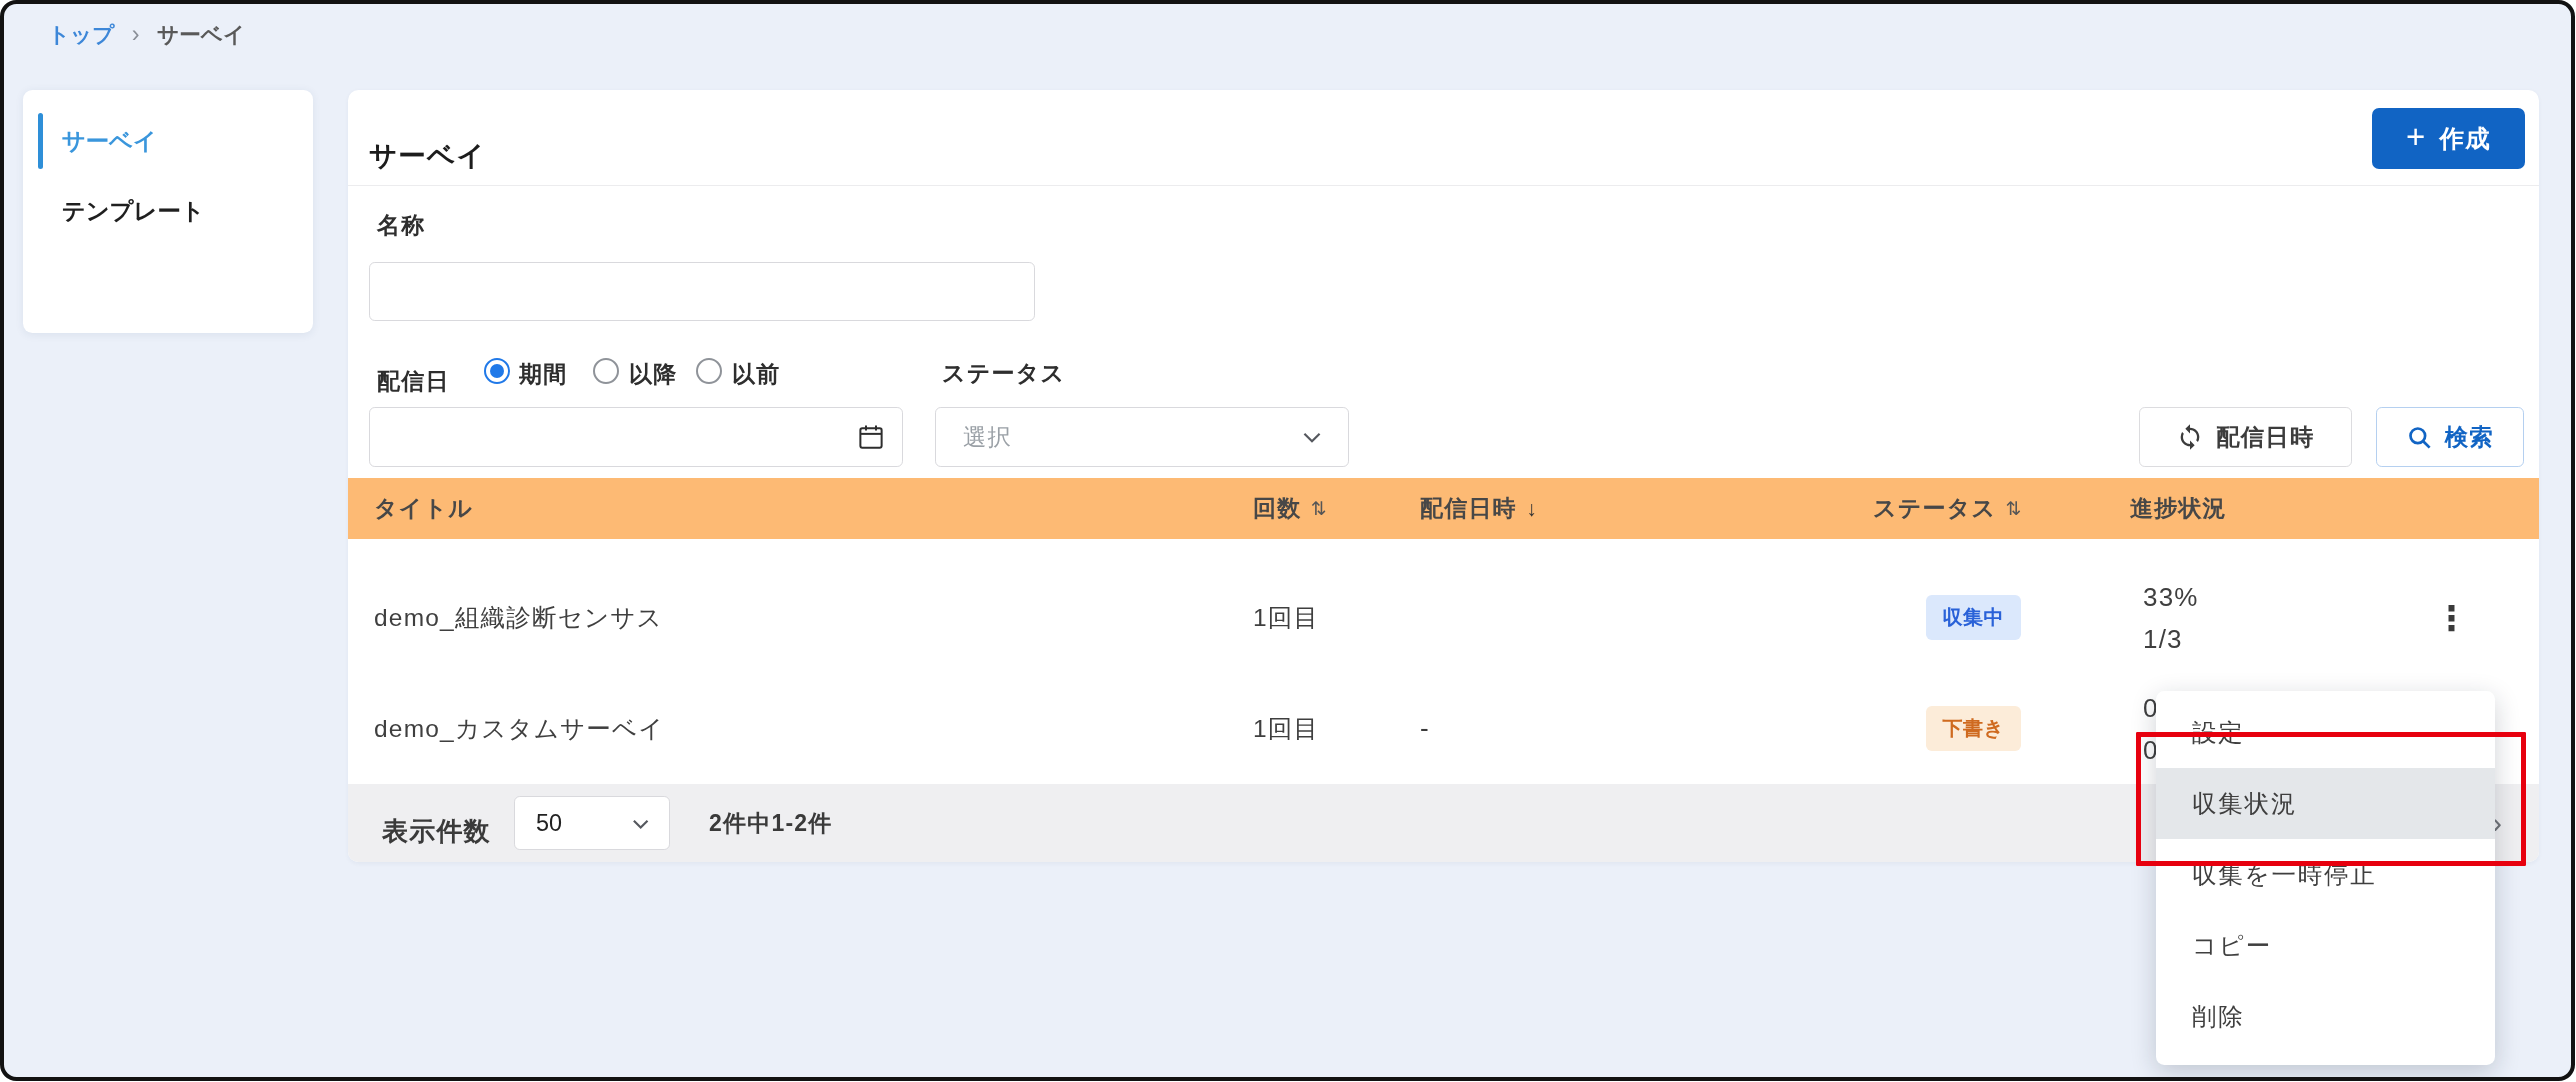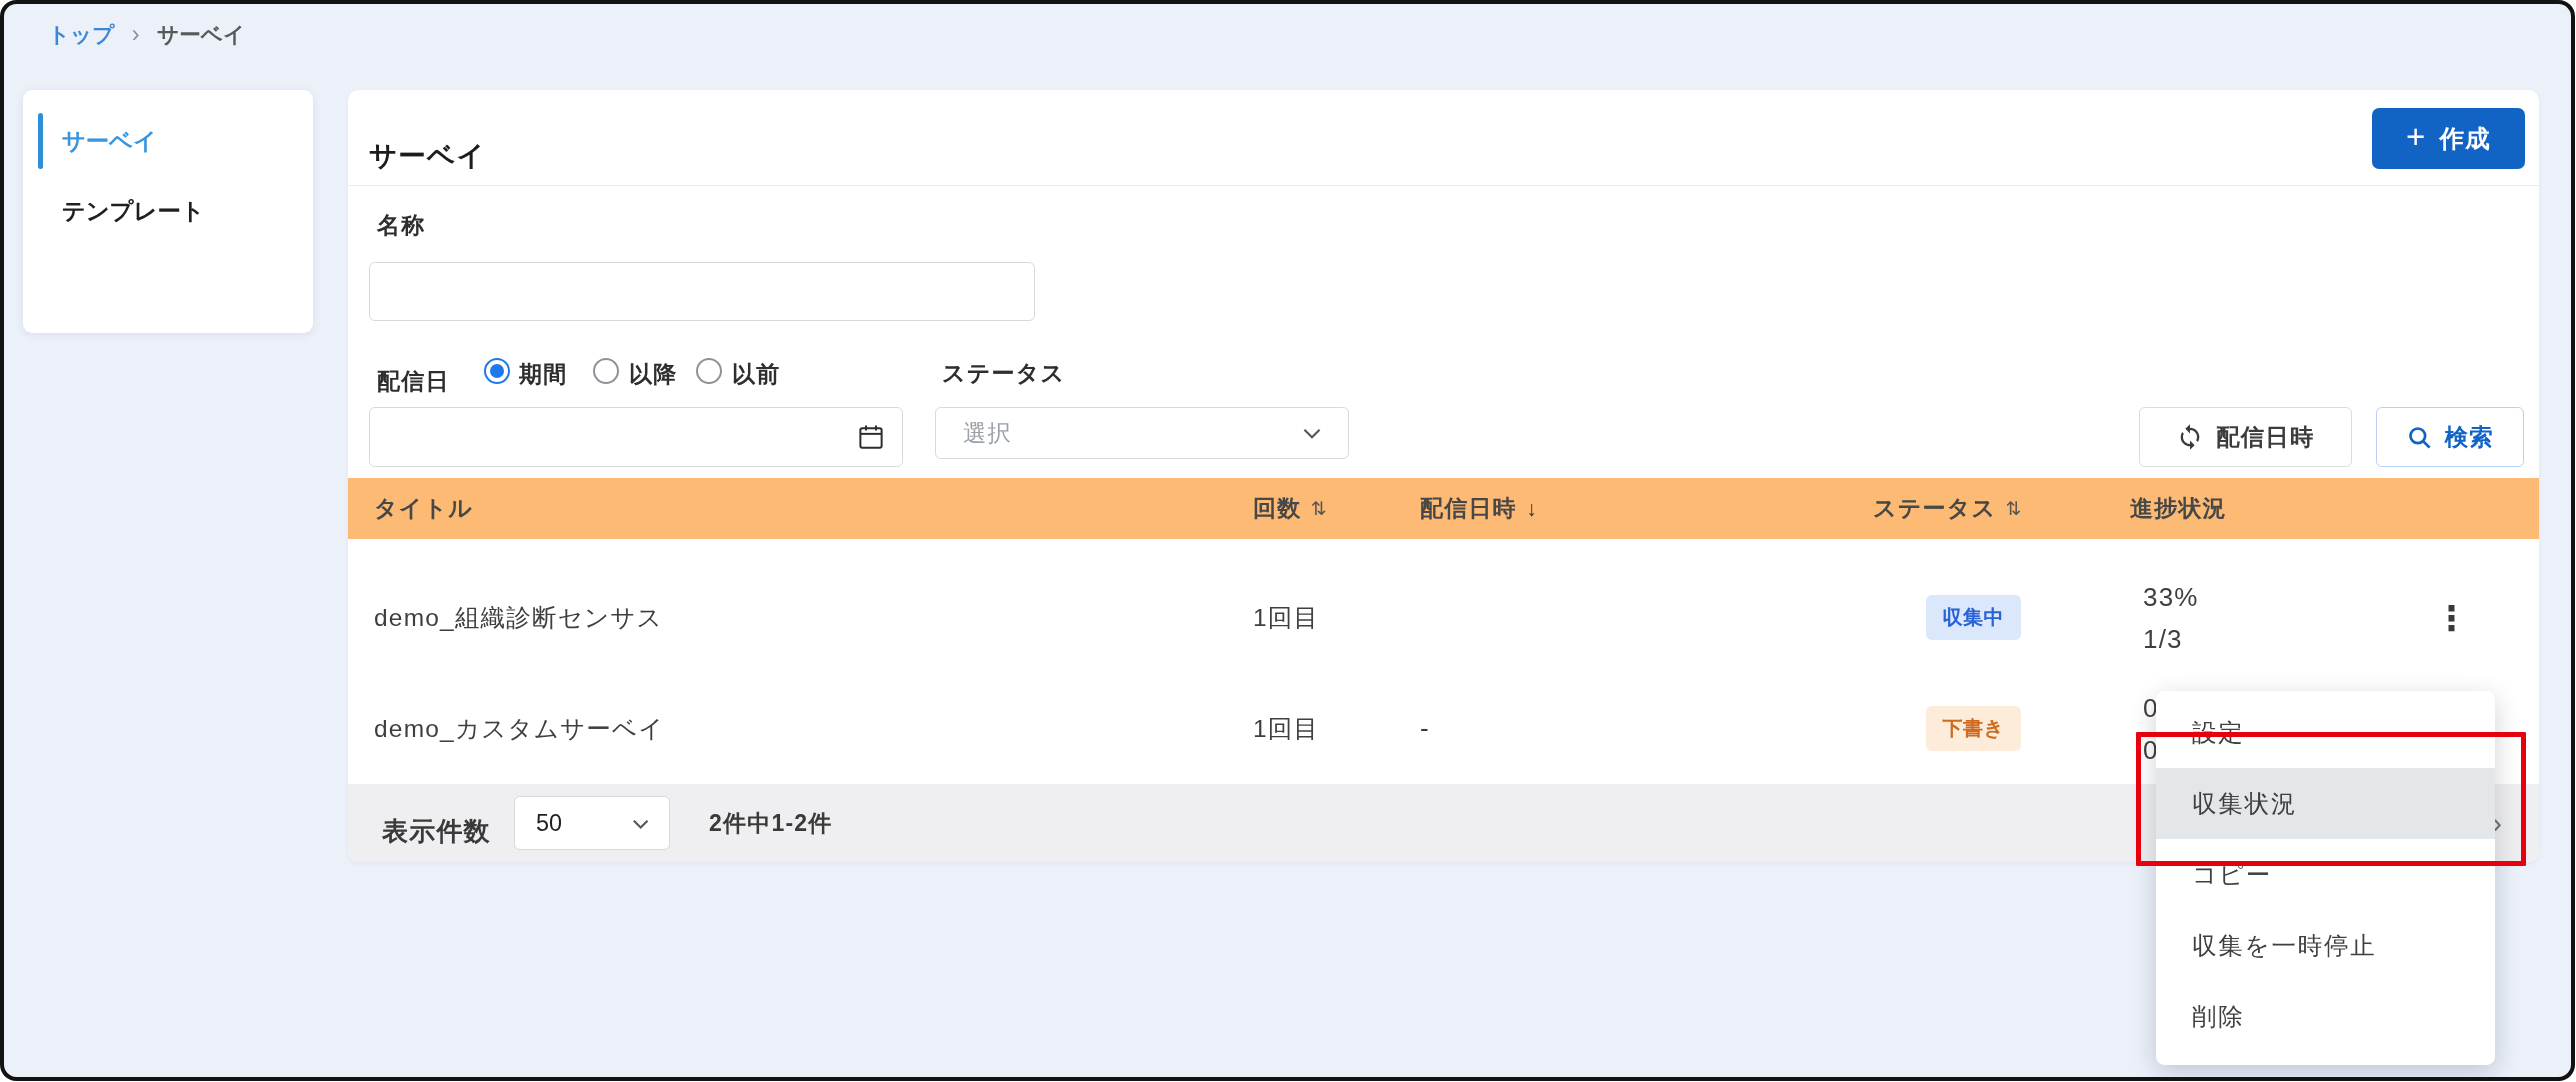--- a/index.html
+++ b/index.html
@@ -29,21 +29,21 @@
   .panel-divider{left:0;top:95px;width:100%;height:0;border-top:1.2px solid #ececee;}
   .btn-create{left:2024px;top:18px;width:153px;height:61px;background:#1164c4;border:none;border-radius:7px;
               color:#fff;font-size:24.5px;font-weight:700;display:flex;align-items:center;justify-content:center;
               gap:13px;cursor:pointer;font-family:inherit;letter-spacing:1.2px;}
   .btn-create .plus{font-size:33px;font-weight:400;line-height:1;margin-top:-3.5px;}
 
   .field-label{font-size:23px;color:#2e2e2e;font-weight:600;letter-spacing:1.2px;}
   .input-box{background:#fff;border:1.2px solid #d9d9dd;border-radius:5.8px;box-sizing:border-box;}
   .name-input{left:21px;top:172px;width:666px;height:59px;}
   .date-input{left:21px;top:317px;width:534px;height:60px;display:flex;align-items:center;justify-content:flex-end;padding-right:16.4px;}
-  .select-box{left:587px;top:317px;width:414px;height:52px;display:flex;align-items:center;justify-content:space-between;
+  .select-box{left:587px;top:317px;width:414px;height:60px;display:flex;align-items:center;justify-content:space-between;
               padding:0 23.4px 0 27px;cursor:pointer;}
   .placeholder{font-size:23.4px;color:#9aa0a6;letter-spacing:1.2px;}
 
   .radio{width:26px;height:26px;border-radius:50%;box-sizing:border-box;display:inline-block;}
   .radio.off{border:2.3px solid #8f9399;background:#fff;}
   .radio.on{border:2.3px solid #2079e8;background:#fff;position:relative;}
   .radio.on::after{content:"";position:absolute;left:3.5px;top:3.5px;width:14px;height:14px;border-radius:50%;background:#2079e8;}
 
   .btn-ghost{background:#fff;border-radius:5.8px;display:flex;align-items:center;justify-content:center;gap:11.7px;
              font-size:23.4px;font-weight:700;cursor:pointer;box-sizing:border-box;font-family:inherit;letter-spacing:1.2px;}
@@ -226,21 +226,21 @@
         </svg>
       </div>
       <span class="range-text">2件中1-2件</span>
       <span class="page-next">›</span>
     </div>
   </main>
 
   <div class="abs ctx-menu">
     <div class="ctx-item">設定</div>
     <div class="ctx-item hl">収集状況</div>
+    <div class="ctx-item">収集を一時停止</div>
     <div class="ctx-item">コピー</div>
-    <div class="ctx-item">収集を一時停止</div>
     <div class="ctx-item">削除</div>
   </div>
 
   <div class="abs red-box"></div>
 
 </div>
 
 
 </body></html>

